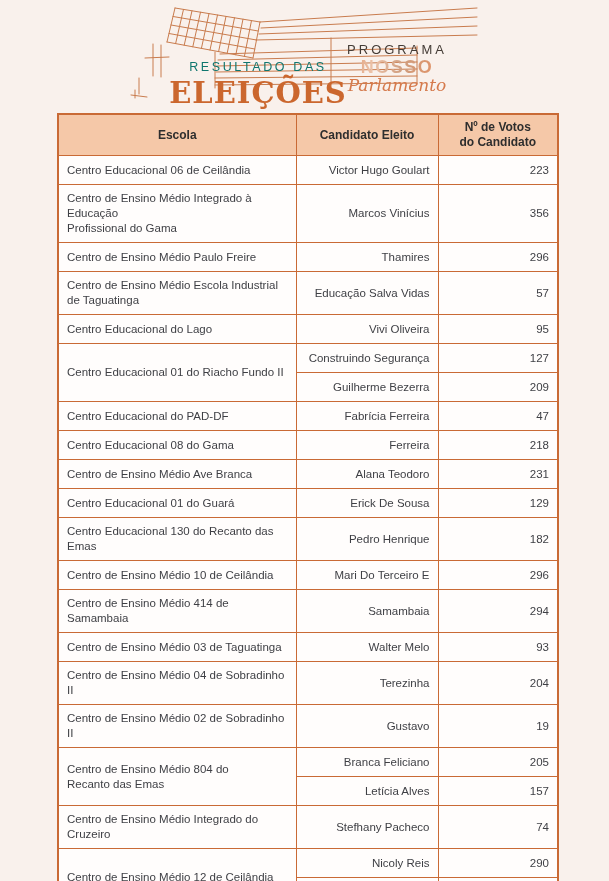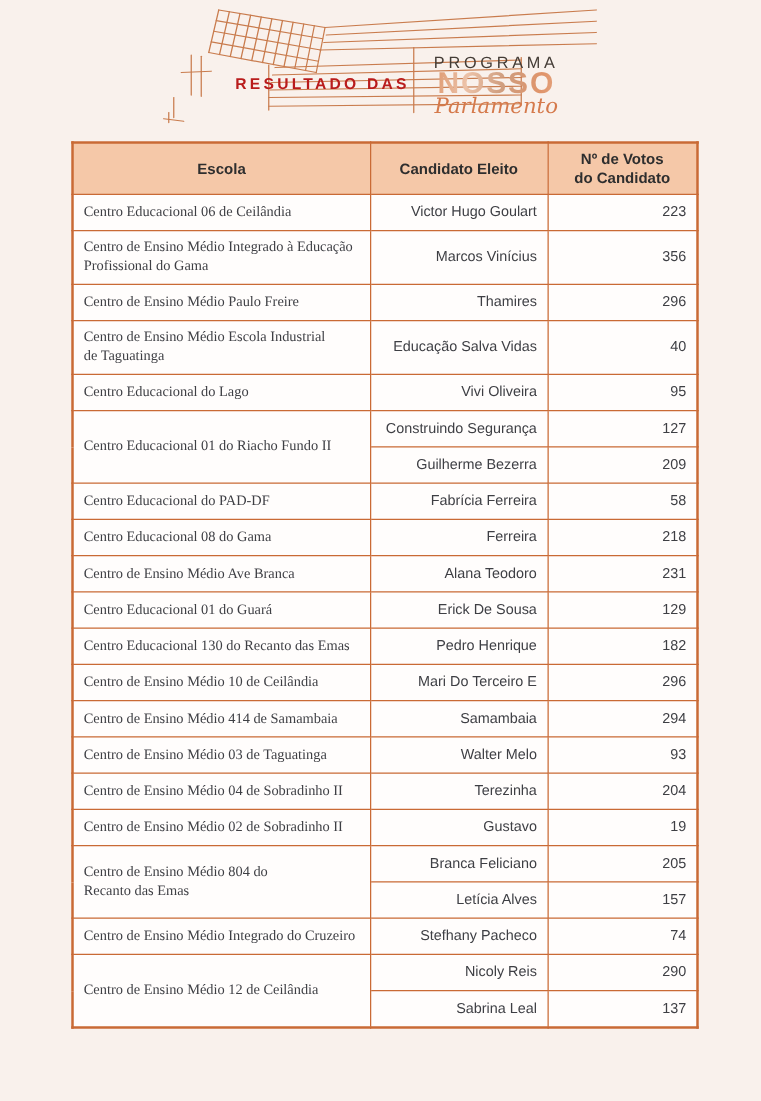--- a/index.html
+++ b/index.html
@@ -5,50 +5,50 @@
   html,body{margin:0;padding:0;}
   body{
     width:609px;height:881px;position:relative;overflow:hidden;
     background:#f9f1ec;
     font-family:"Liberation Sans","DejaVu Sans",sans-serif;
   }
   
   .sketch{position:absolute;left:125px;top:2px;width:360px;height:100px;}
   .sketch line{stroke:#c97c4e;stroke-width:1;stroke-linecap:round;}
   .title-block{position:absolute;left:158px;top:60px;width:200px;text-align:center;}
-  .title-line1{font-size:12.5px;letter-spacing:2.6px;color:#b91c1c;font-weight:bold;}
+  .title-line1{font-size:12.5px;letter-spacing:2.6px;color:#0f766e;}
   .title-line2{
     font-family:"DejaVu Serif","Liberation Serif",serif;
     font-weight:bold;font-size:29px;letter-spacing:1px;color:#cb672e;margin-top:2px;
   }
   .logo-block{position:absolute;left:338px;top:42px;width:118px;text-align:center;}
   .logo-program{font-size:13px;font-weight:normal;letter-spacing:3px;color:#443c36;}
   .logo-nosso{
-    font-size:24px;font-weight:800;letter-spacing:1.5px;line-height:20px;
+    font-size:18px;font-weight:800;letter-spacing:1.5px;line-height:20px;
     background:linear-gradient(100deg,#d98a5c 0%,#ecc2a8 30%,#cf9d7e 55%,#e0946a 80%,#e7b393 100%);
     -webkit-background-clip:text;background-clip:text;color:transparent;
   }
   .logo-parlamento{
     font-family:"DejaVu Serif","Liberation Serif",serif;
     font-style:italic;font-size:17px;color:#d57a4c;margin-top:-2px;
   }
   
   table.results{
     position:absolute;left:57px;top:113px;width:502px;
     border-collapse:collapse;background:#fffdfc;
     border:2px solid #c96a35;
     table-layout:fixed;
   }
   .results th,.results td{border:1px solid #c96a35;vertical-align:middle;}
   .results th{
     background:#f5c8a8;color:#2e2e2e;font-weight:bold;font-size:12px;
     height:30px;padding:5px 4px;line-height:15px;
   }
   .results td{font-size:11.5px;color:#3e3f44;line-height:15px;padding:6px 8px;height:16px;}
-  .results td.school{text-align:left;white-space:pre-line;font-family:Liberation Serif, serif;}
+  .results td.school{text-align:left;white-space:pre-line;}
   .results td.cand,.results td.votes{text-align:right;}
   .col-school{width:238px;}
   .col-cand{width:142px;}
   .col-votes{width:120px;}
 </style>
 </head>
 <body>
 
 <svg class="sketch" viewBox="0 0 360 100" aria-hidden="true">
 
@@ -88,20 +88,21 @@
   <line x1="28" y1="42" x2="28" y2="74"></line>
     <line x1="36" y1="43" x2="36" y2="75"></line>
   <line x1="20" y1="56" x2="44" y2="55"></line>
     <line x1="14" y1="76" x2="14" y2="92"></line>
   <line x1="6" y1="93" x2="22" y2="95"></line>
     <line x1="10" y1="88" x2="10" y2="96"></line>
 </svg>
 
 <div class="title-block">
   <div class="title-line1">RESULTADO DAS</div>
+  <div class="title-line2">ELEIÇÕES</div>
 </div>
 
 <div class="logo-block">
   <div class="logo-program">PROGRAMA</div>
   <div class="logo-nosso">NOSSO</div>
   <div class="logo-parlamento">Parlamento</div>
 </div>
 
 <table class="results">
   <colgroup>
@@ -131,40 +132,40 @@
       </tr>
       <tr>
         <td class="school" rowspan="1">Centro de Ensino Médio Paulo Freire</td>
         <td class="cand">Thamires</td>
         <td class="votes">296</td>
       </tr>
       <tr>
         <td class="school" rowspan="1">Centro de Ensino Médio Escola Industrial
 de Taguatinga</td>
         <td class="cand">Educação Salva Vidas</td>
-        <td class="votes">40</td>
+        <td class="votes">57</td>
       </tr>
       <tr>
         <td class="school" rowspan="1">Centro Educacional do Lago</td>
         <td class="cand">Vivi Oliveira</td>
         <td class="votes">95</td>
       </tr>
       <tr>
         <td class="school" rowspan="2">Centro Educacional 01 do Riacho Fundo II</td>
         <td class="cand">Construindo Segurança</td>
         <td class="votes">127</td>
       </tr>
       <tr>
         <td class="cand">Guilherme Bezerra</td>
         <td class="votes">209</td>
       </tr>
       <tr>
         <td class="school" rowspan="1">Centro Educacional do PAD-DF</td>
         <td class="cand">Fabrícia Ferreira</td>
-        <td class="votes">58</td>
+        <td class="votes">47</td>
       </tr>
       <tr>
         <td class="school" rowspan="1">Centro Educacional 08 do Gama</td>
         <td class="cand">Ferreira</td>
         <td class="votes">218</td>
       </tr>
       <tr>
         <td class="school" rowspan="1">Centro de Ensino Médio Ave Branca</td>
         <td class="cand">Alana Teodoro</td>
         <td class="votes">231</td>

